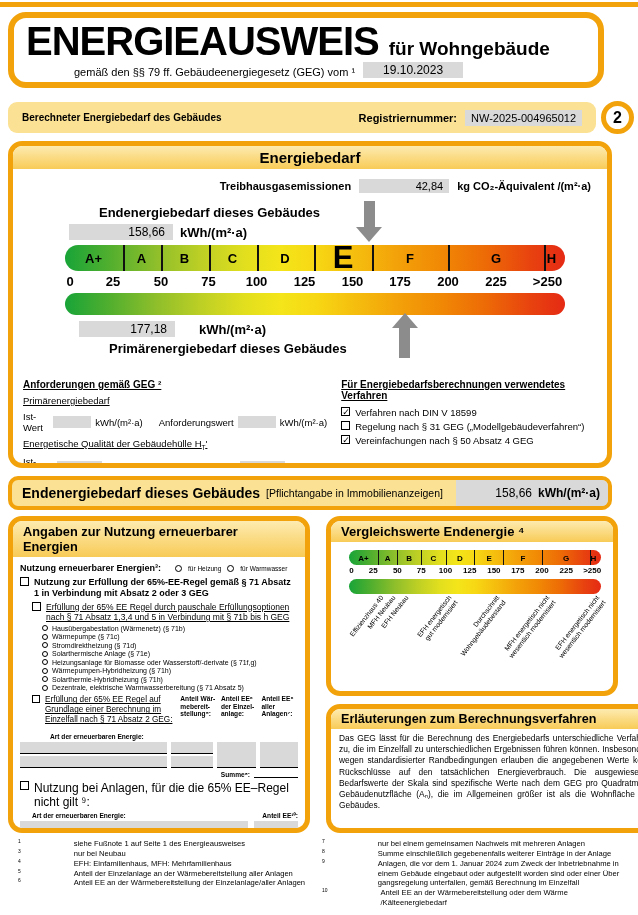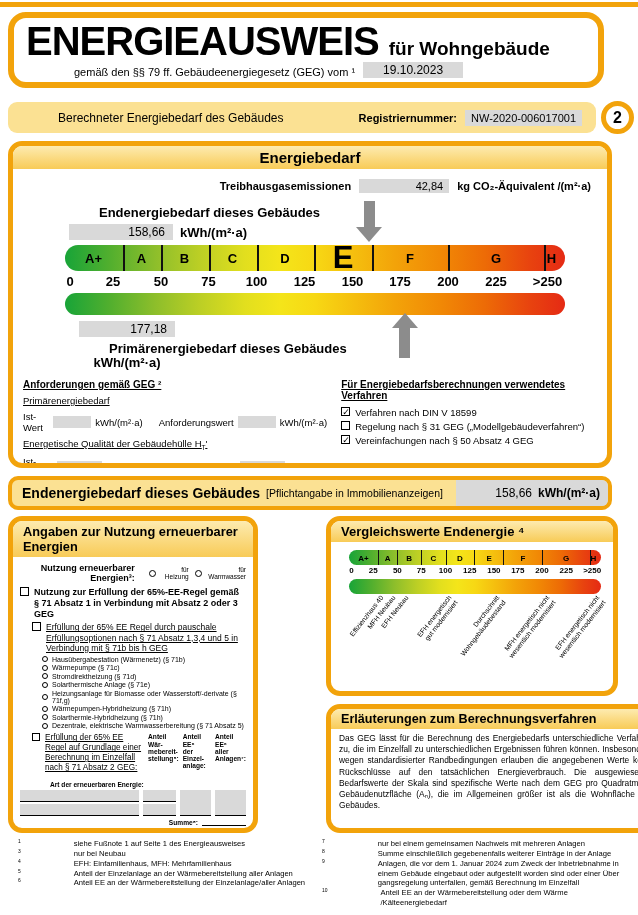--- a/index.html
+++ b/index.html
@@ -19,21 +19,21 @@
   
   .hbox{position:absolute;left:8px;top:12px;width:596px;height:76px;border:6px solid var(--orange);border-radius:18px;background:#fff;padding:3px 12px 0 12px;}
   .titlerow{display:flex;align-items:baseline;gap:10px;}
   .maintitle{font-size:40px;font-weight:bold;letter-spacing:-1px;line-height:1.0;}
   .subtitle{font-size:19px;font-weight:bold;}
   .lawrow{display:flex;align-items:flex-end;gap:8px;font-size:11px;margin-top:1px;margin-left:48px;}
   .datefield{background:var(--gray);font-size:12px;padding:1px 10px;min-width:100px;text-align:center;}
 
   
   .banner{position:absolute;left:8px;top:102px;width:588px;height:31px;background:var(--yellow);border-radius:9px;display:flex;align-items:center;padding:0 14px;gap:8px;}
-  .banner-title{font-size:12px;font-weight:normal;margin-left:36px;}
+  .banner-title{font-size:10px;font-weight:bold;}
   .reg-label{font-size:11px;font-weight:bold;margin-left:auto;}
   .reg-field{background:var(--gray);font-size:11px;padding:2px 6px;}
   .pagecircle{position:absolute;left:601px;top:101px;width:33px;height:33px;border:5px solid var(--orange);border-radius:50%;background:#fff;display:flex;align-items:center;justify-content:center;font-size:16px;font-weight:bold;}
 
   
   .sec{position:absolute;border:5px solid var(--orange);border-radius:14px;background:#fff;overflow:hidden;}
   .sec-h{background:linear-gradient(180deg,var(--hdr-grad-top),var(--hdr-grad-bot));font-weight:bold;padding:3px 10px;}
   .sec-body{position:relative;}
 
   
@@ -98,21 +98,21 @@
     </div>
     <div class="lawrow">
       <span>gemäß den §§ 79 ff. Gebäudeenergiegesetz (GEG) vom ¹</span>
       <span class="datefield">19.10.2023</span>
     </div>
   </div>
 
   <div class="banner">
     <span class="banner-title">Berechneter Energiebedarf des Gebäudes</span>
     <span class="reg-label">Registriernummer:</span>
-    <span class="reg-field">NW-2020-006017001</span>
+    <span class="reg-field">NW-2025-004965012</span>
   </div>
   <div class="pagecircle">2</div>
 
   <div class="sec" style="left:8px;top:141px;width:604px;height:327px;">
     <div class="sec-h" style="font-size:15px;text-align:center;">Energiebedarf</div>
     <div class="sec-body" style="height:375px;">
 
       <div style="position:absolute;top:10px;left:0;right:16px;display:flex;justify-content:flex-end;align-items:center;gap:8px;">
         <span class="b" style="font-size:11px;">Treibhausgasemissionen</span>
         <span class="gfield" style="width:90px;font-size:11px;text-align:right;padding:1px 6px;">42,84</span>
@@ -163,21 +163,21 @@
         <span class="num" style="left:47.9%;">125</span>
         <span class="num" style="left:57.5%;">150</span>
         <span class="num" style="left:67%;">175</span>
         <span class="num" style="left:76.6%;">200</span>
         <span class="num" style="left:86.2%;">225</span>
         <span class="num" style="left:96.5%;">&gt;250</span>
       </div>
 
       <div class="grad" style="position:absolute;left:52px;top:124px;width:500px;height:22px;border-radius:11px;"></div>
 
-      <div style="position:absolute;top:152px;left:66px;display:flex;align-items:center;gap:18px;flex-direction:column;">
+      <div style="position:absolute;top:152px;left:66px;display:flex;align-items:center;gap:24px;">
         <span class="gfield" style="width:96px;font-size:12px;text-align:right;padding:1px 8px;">177,18</span>
         <span class="b" style="font-size:13px;">kWh/(m²·a)</span>
       </div>
       <div style="position:absolute;top:172px;left:96px;font-size:13px;" class="b">Primärenergiebedarf dieses Gebäudes</div>
 
       <div class="cols">
         <div class="colL">
           <div class="b ul" style="font-size:10px;">Anforderungen gemäß GEG ²</div>
           <div class="ul" style="margin-top:5px;">Primärenergiebedarf</div>
           <div class="frow">
@@ -222,21 +222,21 @@
 
   <div class="endbar">
     <span class="b" style="font-size:14px;">Endenergiebedarf dieses Gebäudes</span>
     <span style="font-size:10.5px;margin-left:6px;">[Pflichtangabe in Immobilienanzeigen]</span>
     <span class="endbar-gray">
       <span>158,66</span>
       <span class="b">kWh/(m²·a)</span>
     </span>
   </div>
 
-  <div class="sec" style="left:8px;top:516px;width:250px;height:317px;">
+  <div class="sec" style="left:8px;top:516px;width:302px;height:317px;">
     <div class="sec-h" style="font-size:12.8px;">Angaben zur Nutzung erneuerbarer Energien</div>
     <div class="renew-body">
       <div class="r-row1">
         <span class="b" style="font-size:9px;">Nutzung erneuerbarer Energien³:</span>
         <span class="rad" style="margin-left:8px;"></span>
         <span style="font-size:6.5px;">für Heizung</span>
         <span class="rad"></span>
         <span style="font-size:6.5px;">für Warmwasser</span>
       </div>
       <div class="cbrow">

